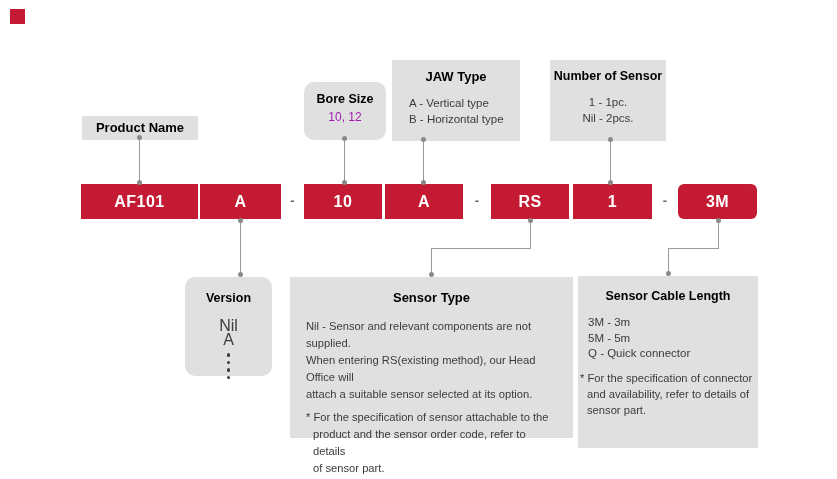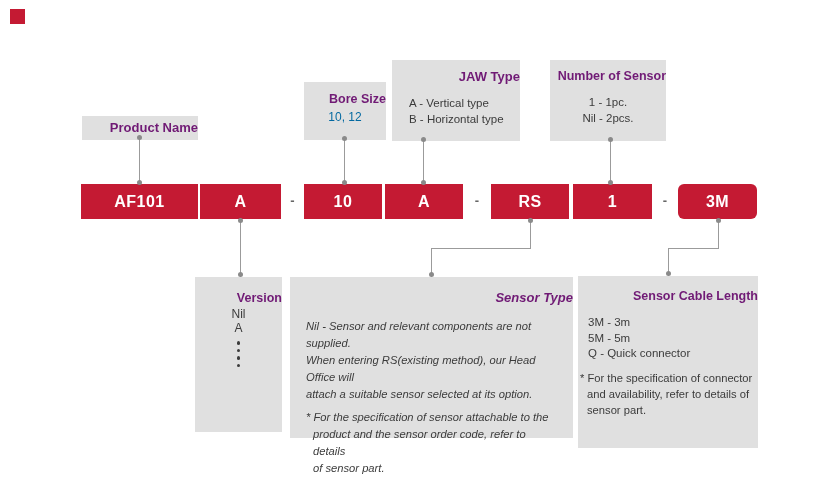--- a/index.html
+++ b/index.html
@@ -5,27 +5,27 @@
   html,body{margin:0;padding:0;background:#fff;}
   .stage{
     position:relative;width:837px;height:479px;background:#ffffff;overflow:hidden;
     font-family:"Liberation Sans",sans-serif;color:#3b3b3b;
   }
   
   .bullet{position:absolute;left:10px;top:9px;width:15px;height:15px;background:#c41a33;}
 
   
   .panel{position:absolute;background:#e0e0e0;}
-  .panel-title{color:#701a75;font-weight:bold;font-size:12.5px;text-align:right;}
-  .panel-line{font-size:11.5px;color:#0369a1;}
+  .panel-title{color:#000000;font-weight:bold;font-size:12.5px;text-align:center;}
+  .panel-line{font-size:11.5px;color:#a21caf;}
 
   .p-product{left:82px;top:116px;width:116px;height:24px;}
   .p-product .panel-title{line-height:24px;font-size:13px;}
 
-  .p-bore{left:304px;top:82px;width:82px;height:58px;}
+  .p-bore{left:304px;top:82px;width:82px;height:58px;border-radius:10px;}
   .p-bore .panel-title{margin-top:10px;}
   .p-bore .panel-line{margin-top:4px;text-align:center;font-size:12px;}
 
   .p-jaw{left:392px;top:60px;width:128px;height:81px;}
   .p-jaw .panel-title{margin-top:9px;font-size:13px;}
   .p-jaw .panel-body{margin-top:11px;padding-left:17px;line-height:16px;font-size:11.5px;}
 
   .p-nos{left:550px;top:60px;width:116px;height:81px;}
   .p-nos .panel-title{margin-top:9px;font-size:12.5px;}
   .p-nos .panel-body{margin-top:11px;text-align:center;line-height:16px;font-size:11.5px;}
@@ -46,27 +46,27 @@
   .d0{left:281px;width:23px;}
   .d1{left:463px;width:28px;}
   .d2{left:652px;width:26px;}
 
   
   .vline{position:absolute;width:1px;background:#9b9b9b;}
   .hline{position:absolute;height:1px;background:#9b9b9b;}
   .dot{position:absolute;width:5px;height:5px;border-radius:50%;background:#8a8a8a;}
 
   
-  .p-version{left:195px;top:277px;width:87px;height:155px;}
+  .p-version{left:185px;top:277px;width:87px;height:99px;border-radius:10px;}
   .p-version .panel-title{margin-top:14px;}
-  .p-version .panel-body{margin-top:2px;text-align:center;font-size:12px;line-height:14px;}
+  .p-version .panel-body{margin-top:14px;text-align:center;font-size:16px;line-height:14px;}
   .vdots{display:flex;flex-direction:column;align-items:center;gap:4px;margin-top:6px;}
   .vdots span{width:3.5px;height:3.5px;border-radius:50%;background:#3b3b3b;display:block;}
 
-  .p-sensor{left:290px;top:277px;width:283px;height:161px;font-style:italic;}
+  .p-sensor{left:290px;top:277px;width:283px;height:161px;}
   .p-sensor .panel-title{margin-top:13px;font-size:13px;}
   .p-sensor .panel-body{margin-top:13px;padding:0 14px 0 16px;font-size:11.2px;line-height:17px;}
   .p-sensor .note{margin-top:6px;padding:0 14px 0 16px;font-size:11.2px;line-height:17px;}
 
   .p-cable{left:578px;top:276px;width:180px;height:172px;}
   .p-cable .panel-title{margin-top:13px;font-size:12.5px;}
   .p-cable .panel-body{margin-top:12px;padding-left:10px;font-size:11.5px;line-height:15.7px;}
   .p-cable .note{margin-top:8px;padding-left:2px;padding-right:4px;font-size:11.2px;line-height:16px;}
 
   .note .indent{padding-left:7px;}

